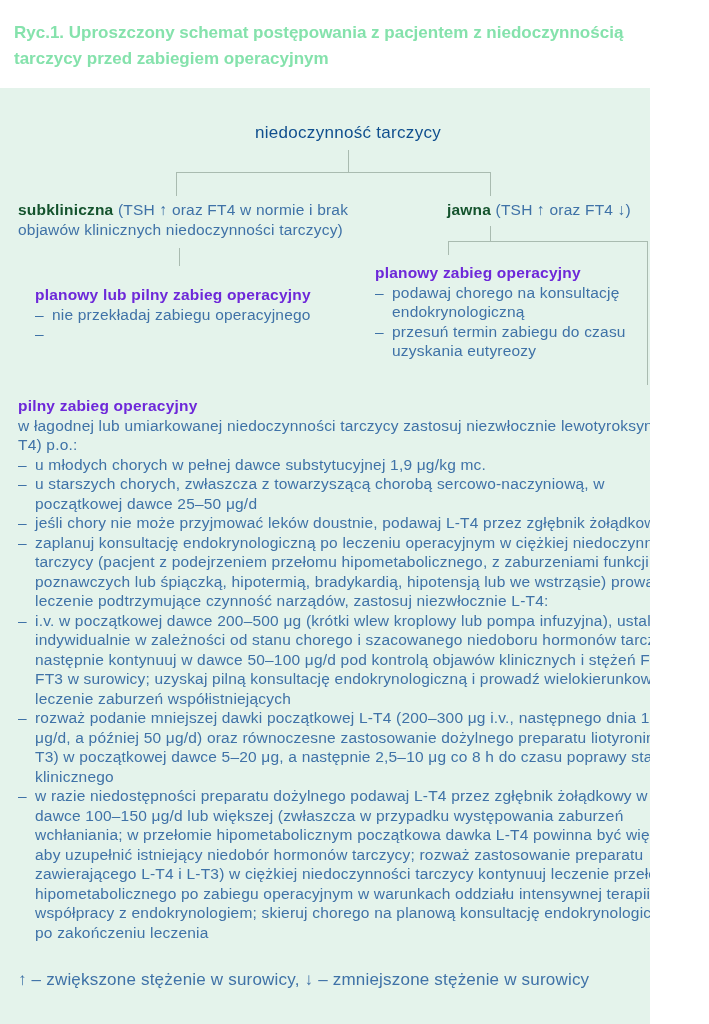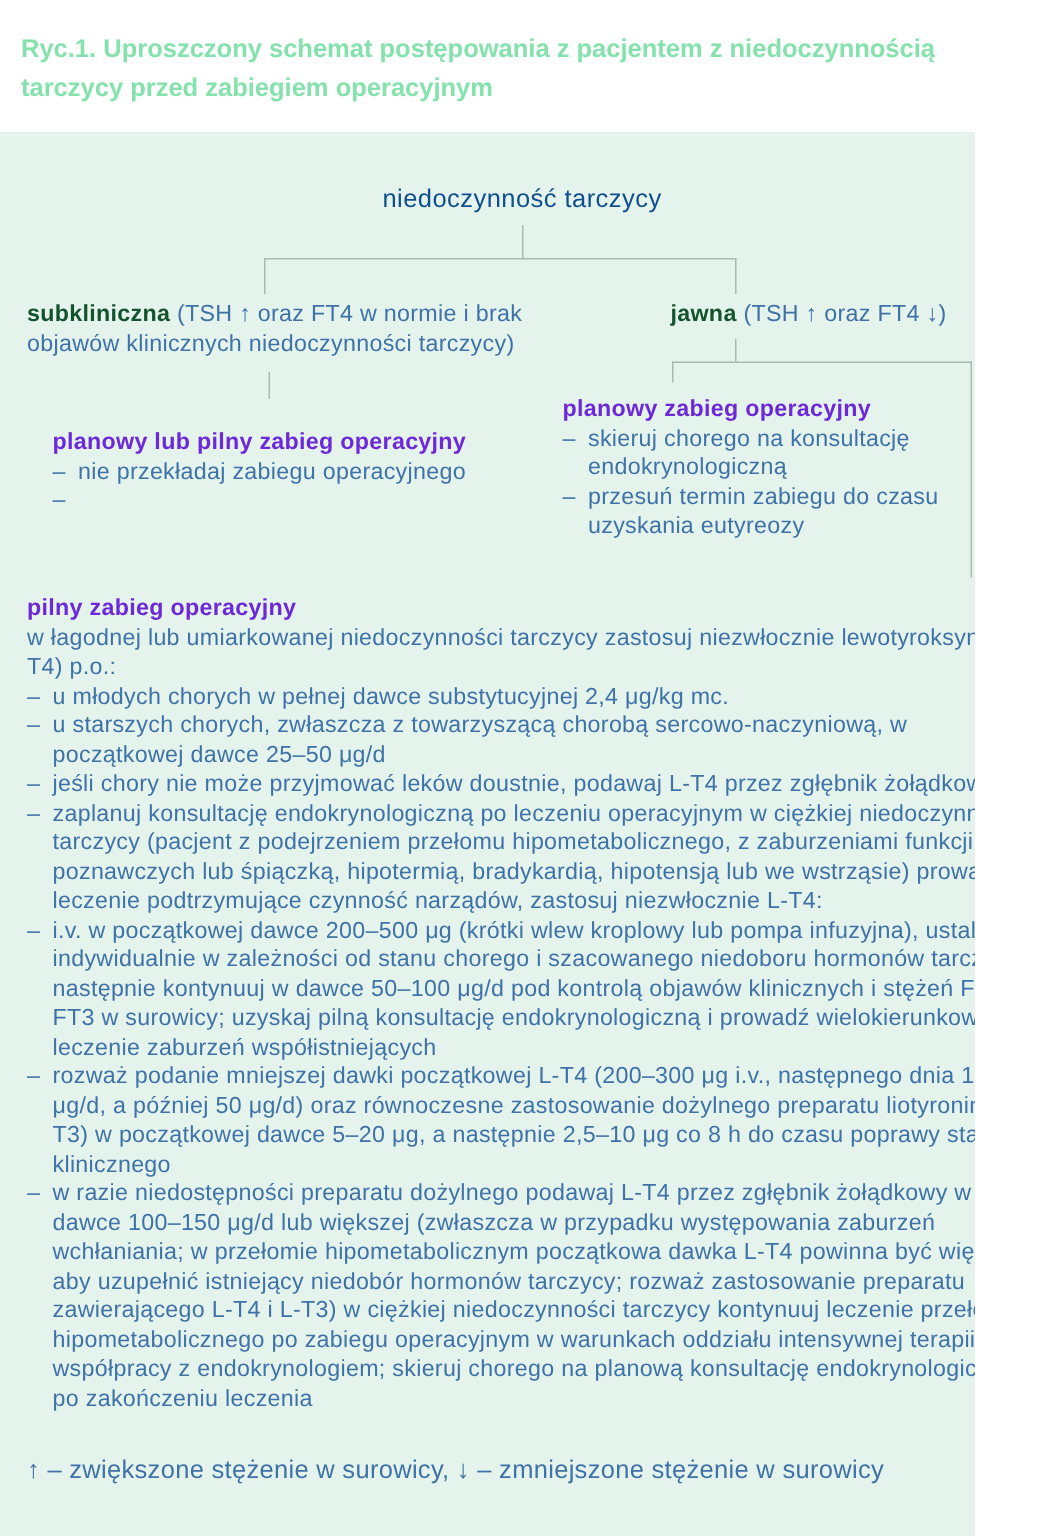--- a/index.html
+++ b/index.html
@@ -77,34 +77,34 @@
     </div>
     <div class="bullet">
       <span class="marker">–</span>
     </div>
   </div>
 
   <div class="txt" style="left:375px;top:263px;width:280px;">
     <div class="block-heading">planowy zabieg operacyjny</div>
     <div class="bullet">
       <span class="marker">–</span>
-      <span>skieruj chorego na konsultację endokrynologiczną</span>
+      <span>podawaj chorego na konsultację endokrynologiczną</span>
     </div>
     <div class="bullet">
       <span class="marker">–</span>
       <span>przesuń termin zabiegu do czasu uzyskania eutyreozy</span>
     </div>
   </div>
 
   <div class="txt" style="left:18px;top:396px;width:678px;">
     <div class="block-heading">pilny zabieg operacyjny</div>
     <div>w łagodnej lub umiarkowanej niedoczynności tarczycy zastosuj niezwłocznie lewotyroksynę (L-T4) p.o.:</div>
     <div class="bullet">
       <span class="marker">–</span>
-      <span>u młodych chorych w pełnej dawce substytucyjnej 2,4 μg/kg mc.</span>
+      <span>u młodych chorych w pełnej dawce substytucyjnej 1,9 μg/kg mc.</span>
     </div>
     <div class="bullet">
       <span class="marker">–</span>
       <span>u starszych chorych, zwłaszcza z towarzyszącą chorobą sercowo-naczyniową, w początkowej dawce 25–50 μg/d</span>
     </div>
     <div class="bullet">
       <span class="marker">–</span>
       <span>jeśli chory nie może przyjmować leków doustnie, podawaj L-T4 przez zgłębnik żołądkowy</span>
     </div>
     <div class="bullet">

